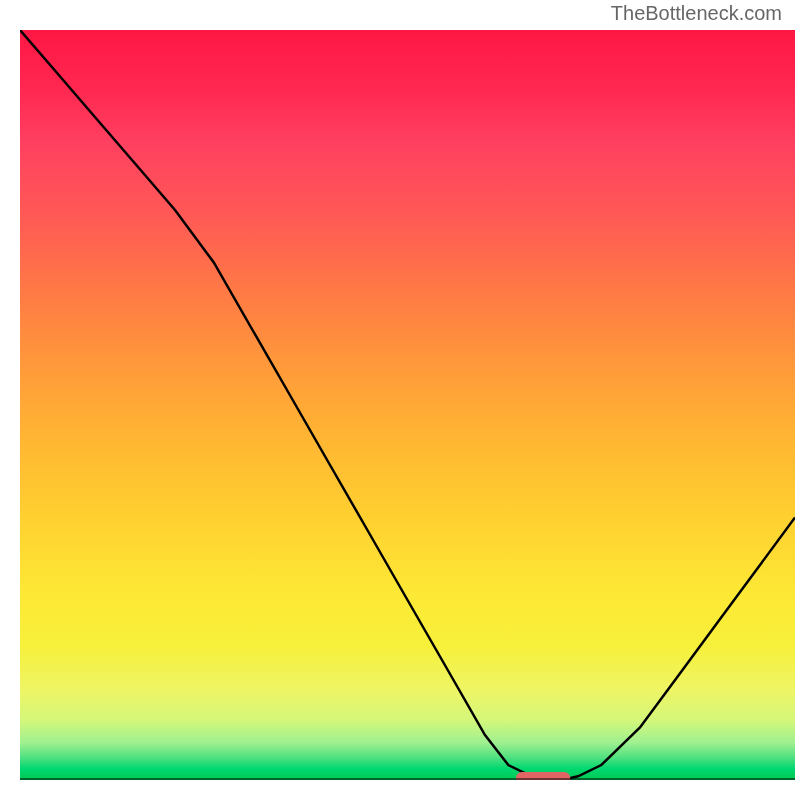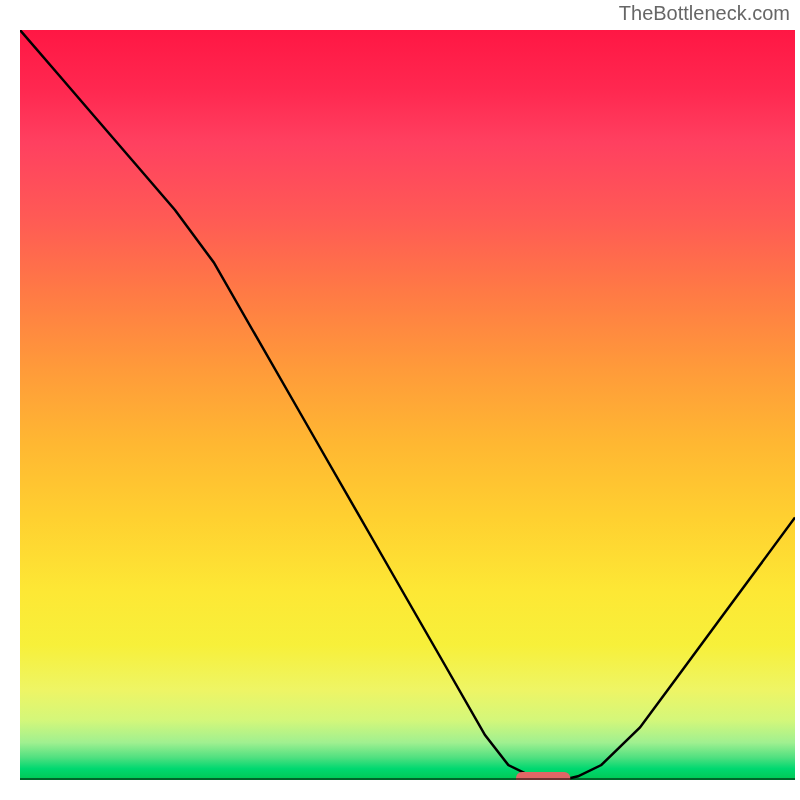--- a/index.html
+++ b/index.html
@@ -7,21 +7,21 @@
     width: 800px;
     height: 800px;
     background: #ffffff;
     font-family: Arial, sans-serif;
     position: relative;
     overflow: hidden;
   }
   .watermark {
     position: absolute;
     top: 2px;
-    right: 10px;
+    right: 18px;
     color: #666;
     font-size: 20px;
     font-weight: 500;
     z-index: 10;
   }
   .plot-area {
     position: absolute;
     left: 20px;
     top: 30px;
     right: 5px;

